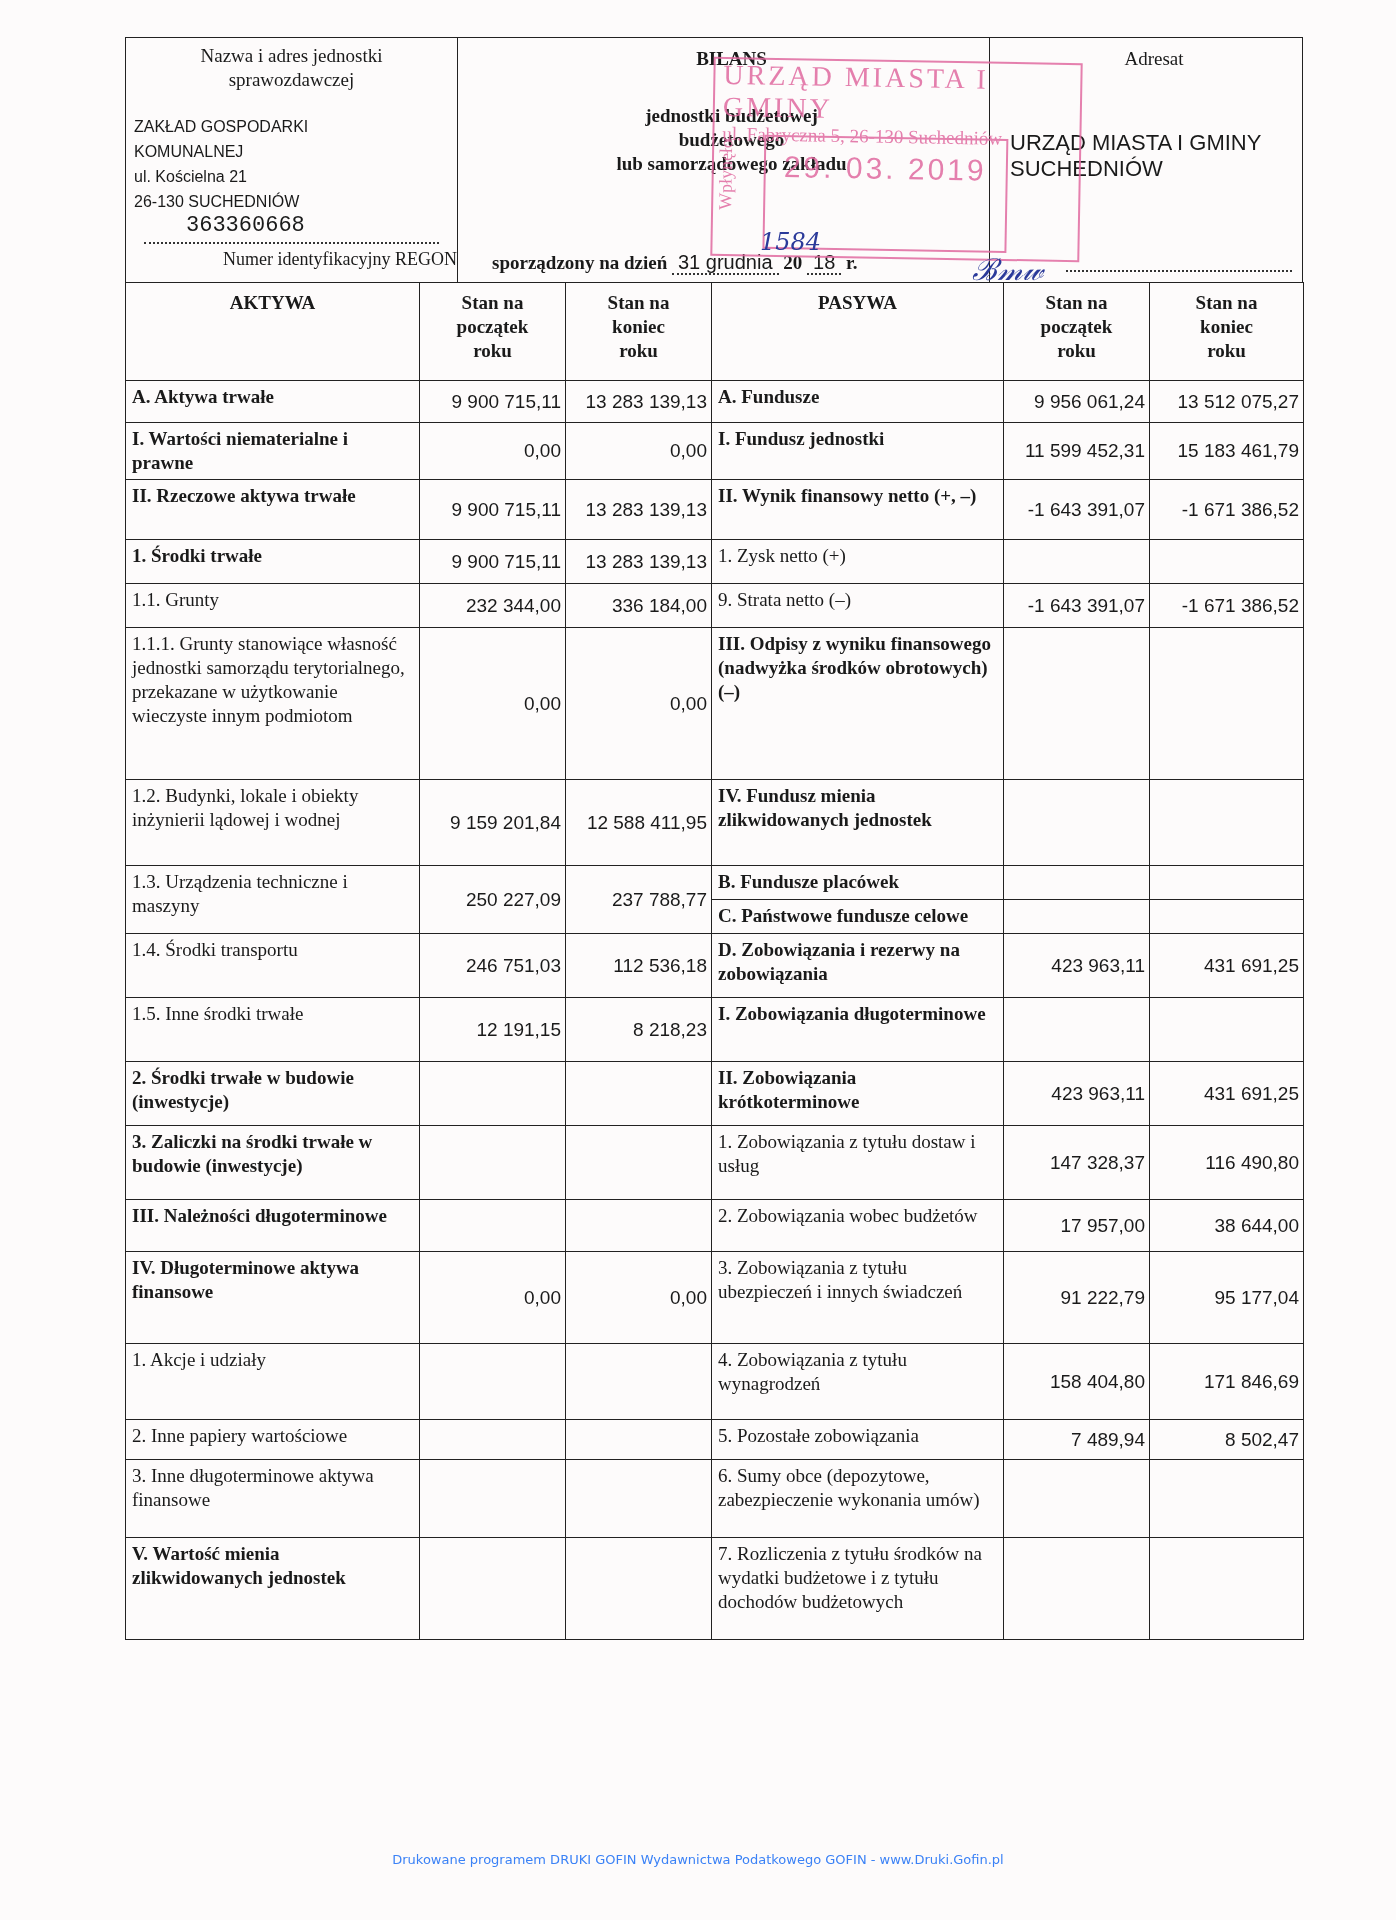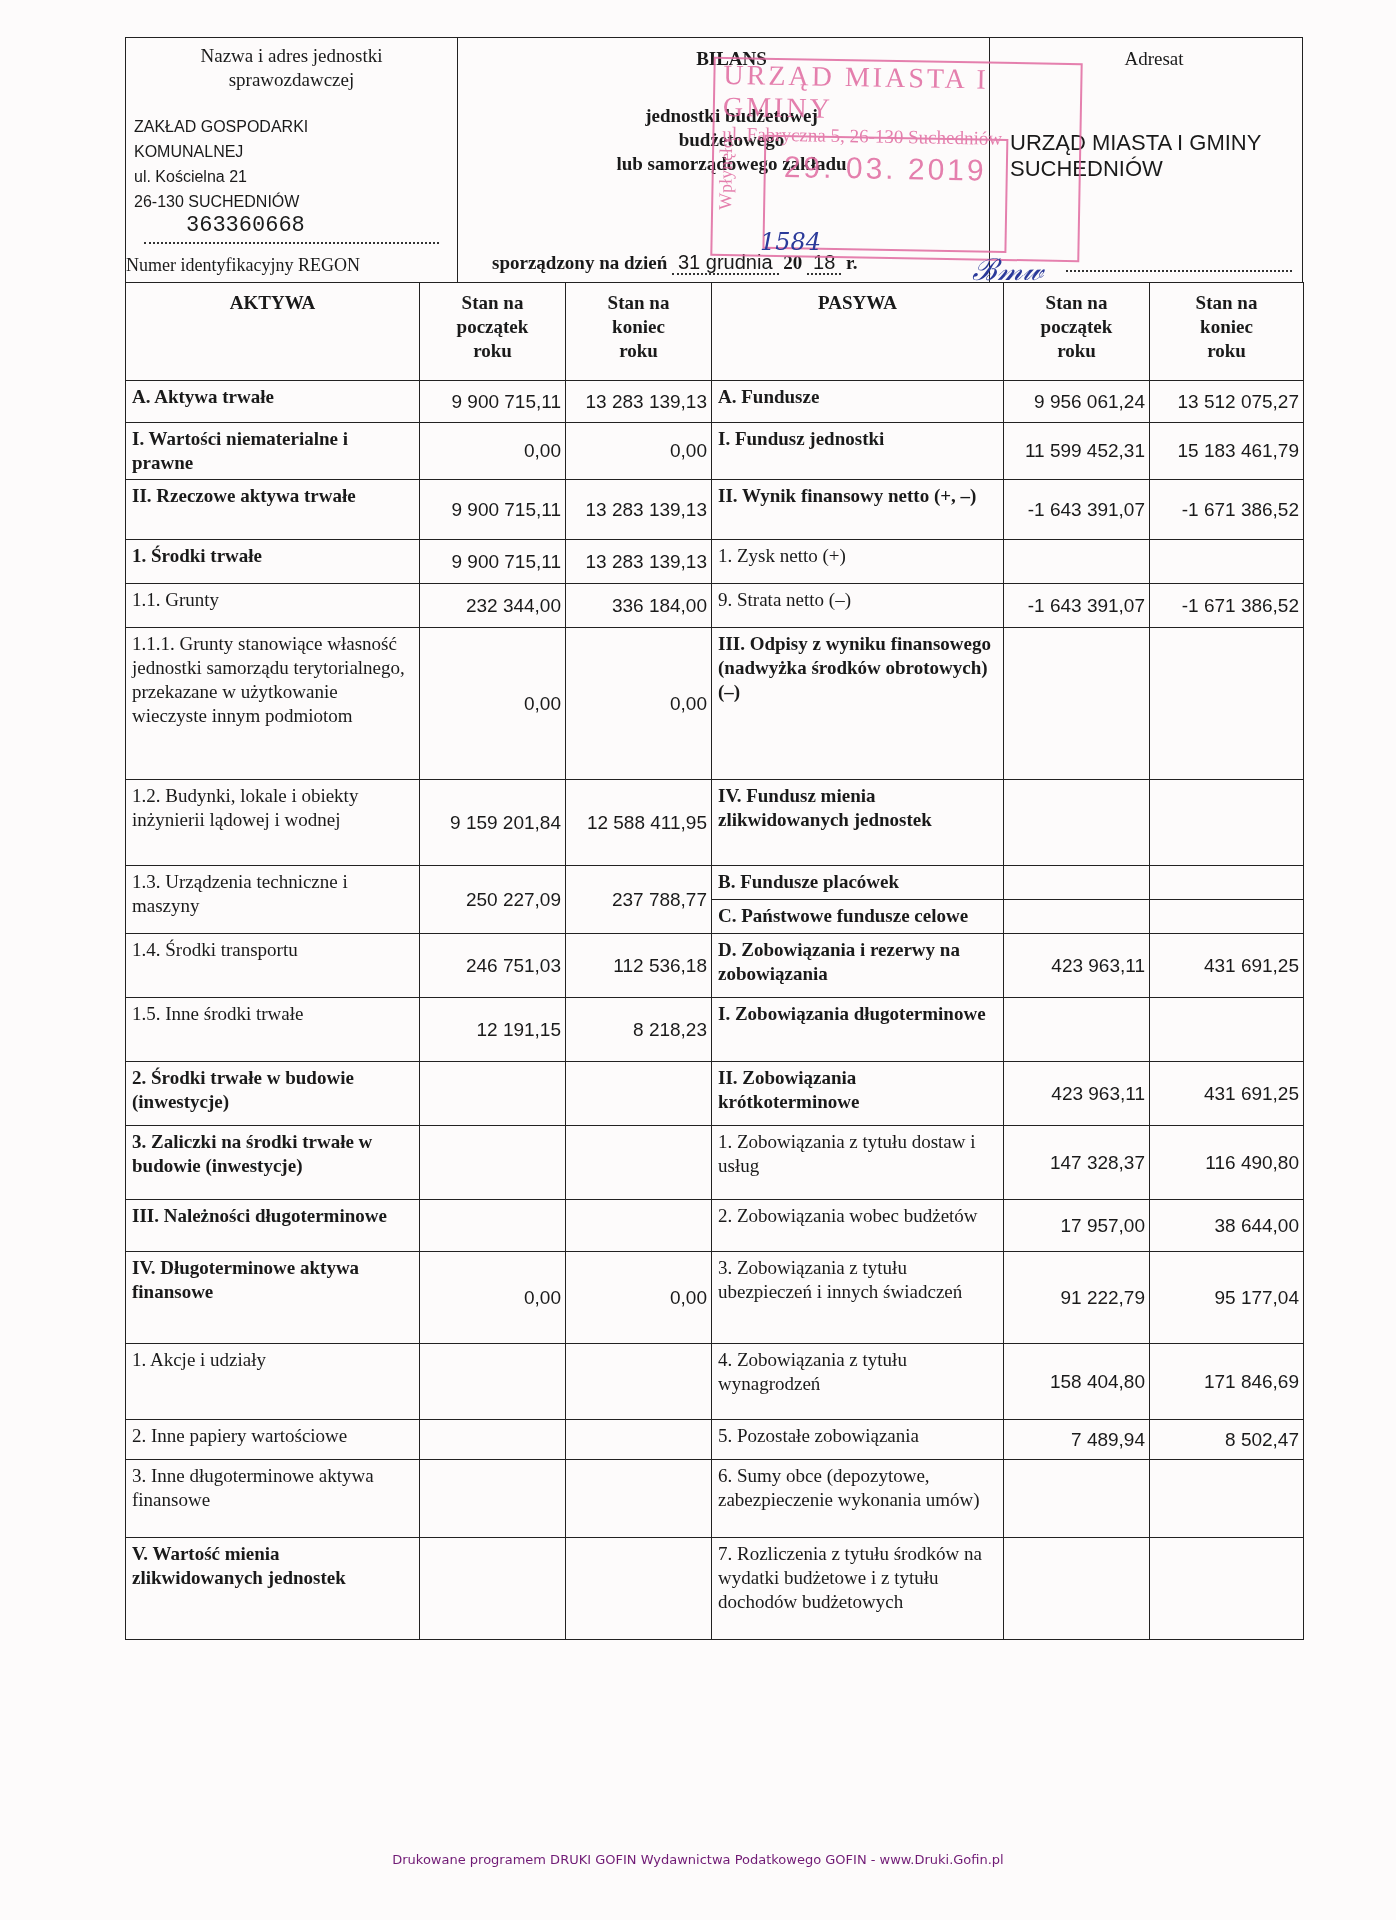--- a/index.html
+++ b/index.html
@@ -8,21 +8,21 @@
   .page { position:absolute; left:125px; top:37px; width:1178px; }
   
   .hdr { display:flex; border:1.5px solid #222; border-bottom:none; height:244px;gap:16px; }
   .hdr-left { width:331px; border-right:1.5px solid #222; position:relative; }
   .hdr-mid { width:515px; border-right:1.5px solid #222; position:relative; }
   .hdr-right { flex:1; position:relative; }
   .lbl-top { text-align:center; font-size:19px; line-height:24px; margin-top:6px; }
   .unit { font-family:"Liberation Sans", sans-serif; font-size:16px; line-height:25px; padding-left:8px; margin-top:22px; }
   .regon { font-family:Liberation Mono, monospace; font-size:22px; padding-left:60px; line-height:24px; }
   .dots { border-bottom:2px dotted #333; margin:4px 18px 0 18px; }
-  .regon-lbl { text-align:left; font-size:18px; margin-top:11px; }
+  .regon-lbl { text-align:right; font-size:18px; margin-top:5px; }
   .bilans { text-align:center; font-weight:bold; font-size:19px; margin-top:10px; }
   .bilans-sub { text-align:center; font-weight:bold; font-size:19px; line-height:24px; margin-top:34px; }
   .sporz { position:absolute; left:18px; bottom:8px; font-size:19px; font-weight:bold; white-space:nowrap; }
   .sporz .val { font-family:"Liberation Sans", sans-serif; font-weight:normal; font-size:20px; border-bottom:2px dotted #333; padding:0 6px; }
   .adresat { text-align:center; font-size:19px; margin-top:10px; }
   .adresat-val { font-family:"Liberation Sans", sans-serif; font-size:22px; line-height:26px; padding-left:4px; margin-top:60px; }
   .sig-dots { position:absolute; left:60px; right:10px; bottom:10px; border-bottom:2px dotted #333; }
   
   .stamp { position:absolute; left:712px; top:60px; width:365px; height:195px; border:2px solid #e06aa0; color:#e06aa0;
            font-family:"Liberation Serif", serif; transform:rotate(1deg); opacity:0.85; pointer-events:none; }
@@ -31,21 +31,21 @@
   .stamp .inner { position:absolute; left:50px; top:75px; width:240px; height:110px; border:2px solid #e06aa0; }
   .stamp .date { position:absolute; left:70px; top:90px; font-family:"Liberation Sans", sans-serif; font-size:30px; letter-spacing:3px; }
   .stamp .vert { position:absolute; left:2px; top:80px; font-size:18px; writing-mode:vertical-rl; transform:rotate(180deg); }
   .handwrite { position:absolute; color:#2b3a9a; font-family:"DejaVu Serif", serif; font-style:italic; pointer-events:none; }
   
   table.bal { border-collapse:collapse; width:1178px; table-layout:fixed; }
   table.bal td, table.bal th { border:1.5px solid #222; vertical-align:top; padding:4px 6px; font-size:19px; line-height:24px; }
   table.bal th { font-weight:bold; text-align:center; padding-top:8px; }
   .num { font-family:"Liberation Sans", sans-serif; font-size:20px; text-align:right; vertical-align:middle !important; white-space:nowrap; padding-right:4px !important; }
   .b { font-weight:bold; }
-  .footer { position:absolute; top:1852px; left:0; width:1396px; text-align:center; font-family:"DejaVu Sans", sans-serif; font-size:13px; color:#701a75; }
+  .footer { position:absolute; top:1852px; left:0; width:1396px; text-align:center; font-family:"DejaVu Sans", sans-serif; font-size:13px; color:#3b82f6; }
 </style>
 </head>
 <body>
 
 <div class="page">
   <div class="hdr">
     <div class="hdr-left">
       <div class="lbl-top">
         <div>Nazwa i adres jednostki</div>
         <div>sprawozdawczej</div>

